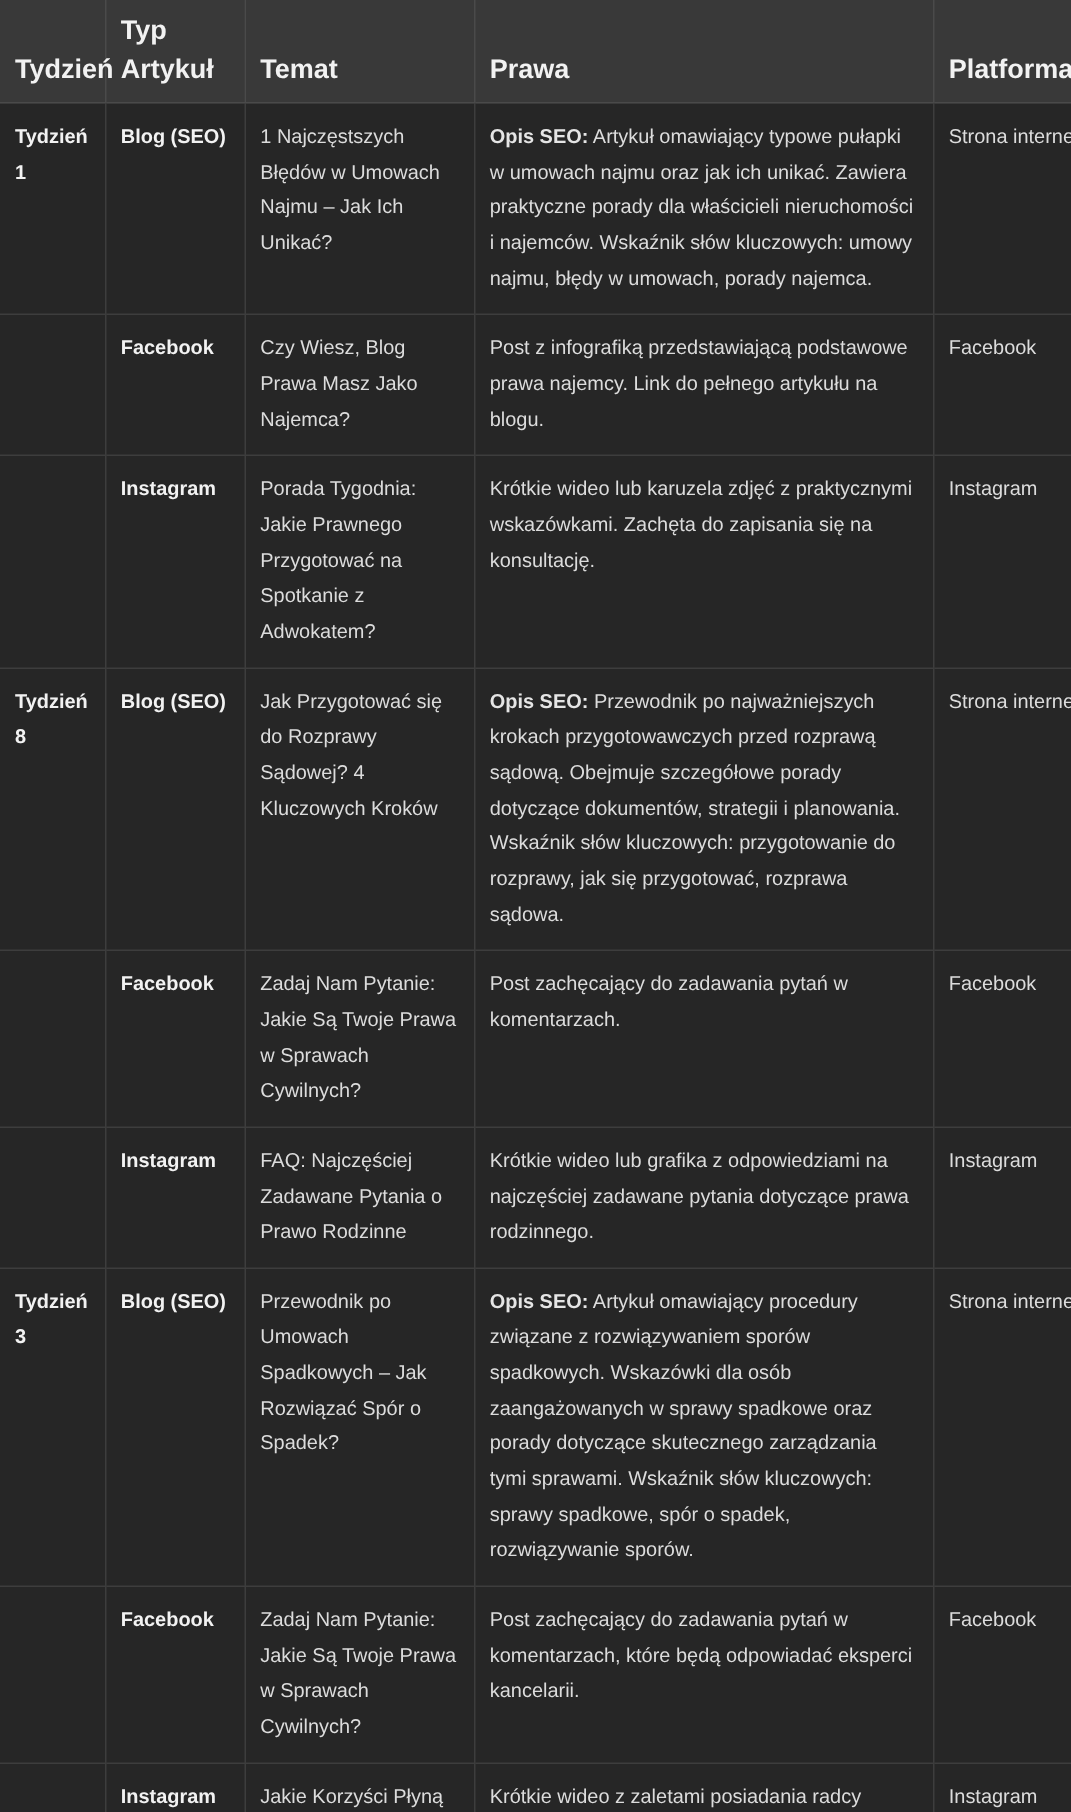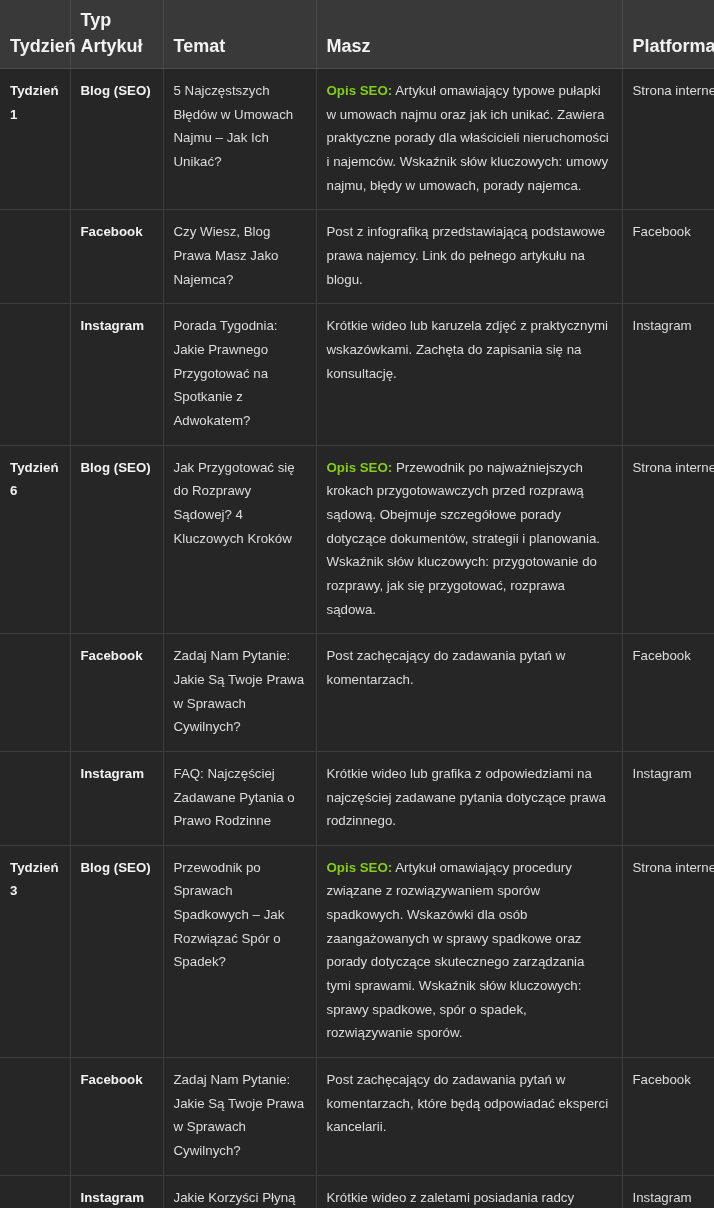--- a/index.html
+++ b/index.html
@@ -62,67 +62,67 @@
     background: #262626;
   }
   tbody td:first-child { border-left: none; }
 
   tbody td.week-cell,
   tbody td.type-cell {
     font-weight: bold;
     color: #f2f2f2;
   }
 
-  .seo-label { font-weight: bold; color: #84cc16; }
+  .seo-label { font-weight: bold; color: #e5e5e5; }
 </style>
 </head>
 <body>
 
 <div class="table-wrap">
   <table class="content-table">
     <colgroup>
       <col class="c-week">
         <col class="c-type">
         <col class="c-topic">
         <col class="c-desc">
         <col class="c-platform">
     </colgroup>
     <thead>
       <tr>
         <th>Tydzień</th>
         <th>Typ Artykuł</th>
         <th>Temat</th>
-        <th>Masz</th>
+        <th>Prawa</th>
         <th>Platforma</th>
       </tr>
     </thead>
     <tbody id="table-body">
         <tr>
           <td class="week-cell">Tydzień 1</td>
           <td class="type-cell">Blog (SEO)</td>
-          <td>5 Najczęstszych Błędów w Umowach Najmu – Jak Ich Unikać?</td>
+          <td>1 Najczęstszych Błędów w Umowach Najmu – Jak Ich Unikać?</td>
           <td><span class="seo-label">Opis SEO:</span> <span>Artykuł omawiający typowe pułapki w umowach najmu oraz jak ich unikać. Zawiera praktyczne porady dla właścicieli nieruchomości i najemców. Wskaźnik słów kluczowych: umowy najmu, błędy w umowach, porady najemca.</span></td>
           <td>Strona internetowa</td>
         </tr>
         <tr>
           <td class="week-cell"></td>
           <td class="type-cell">Facebook</td>
           <td>Czy Wiesz, Blog Prawa Masz Jako Najemca?</td>
           <td><span class="seo-label"></span> <span>Post z infografiką przedstawiającą podstawowe prawa najemcy. Link do pełnego artykułu na blogu.</span></td>
           <td>Facebook</td>
         </tr>
         <tr>
           <td class="week-cell"></td>
           <td class="type-cell">Instagram</td>
           <td>Porada Tygodnia: Jakie Prawnego Przygotować na Spotkanie z Adwokatem?</td>
           <td><span class="seo-label"></span> <span>Krótkie wideo lub karuzela zdjęć z praktycznymi wskazówkami. Zachęta do zapisania się na konsultację.</span></td>
           <td>Instagram</td>
         </tr>
         <tr>
-          <td class="week-cell">Tydzień 6</td>
+          <td class="week-cell">Tydzień 8</td>
           <td class="type-cell">Blog (SEO)</td>
           <td>Jak Przygotować się do Rozprawy Sądowej? 4 Kluczowych Kroków</td>
           <td><span class="seo-label">Opis SEO:</span> <span>Przewodnik po najważniejszych krokach przygotowawczych przed rozprawą sądową. Obejmuje szczegółowe porady dotyczące dokumentów, strategii i planowania. Wskaźnik słów kluczowych: przygotowanie do rozprawy, jak się przygotować, rozprawa sądowa.</span></td>
           <td>Strona internetowa</td>
         </tr>
         <tr>
           <td class="week-cell"></td>
           <td class="type-cell">Facebook</td>
           <td>Zadaj Nam Pytanie: Jakie Są Twoje Prawa w Sprawach Cywilnych?</td>
           <td><span class="seo-label"></span> <span>Post zachęcający do zadawania pytań w komentarzach.</span></td>
@@ -131,21 +131,21 @@
         <tr>
           <td class="week-cell"></td>
           <td class="type-cell">Instagram</td>
           <td>FAQ: Najczęściej Zadawane Pytania o Prawo Rodzinne</td>
           <td><span class="seo-label"></span> <span>Krótkie wideo lub grafika z odpowiedziami na najczęściej zadawane pytania dotyczące prawa rodzinnego.</span></td>
           <td>Instagram</td>
         </tr>
         <tr>
           <td class="week-cell">Tydzień 3</td>
           <td class="type-cell">Blog (SEO)</td>
-          <td>Przewodnik po Sprawach Spadkowych – Jak Rozwiązać Spór o Spadek?</td>
+          <td>Przewodnik po Umowach Spadkowych – Jak Rozwiązać Spór o Spadek?</td>
           <td><span class="seo-label">Opis SEO:</span> <span>Artykuł omawiający procedury związane z rozwiązywaniem sporów spadkowych. Wskazówki dla osób zaangażowanych w sprawy spadkowe oraz porady dotyczące skutecznego zarządzania tymi sprawami. Wskaźnik słów kluczowych: sprawy spadkowe, spór o spadek, rozwiązywanie sporów.</span></td>
           <td>Strona internetowa</td>
         </tr>
         <tr>
           <td class="week-cell"></td>
           <td class="type-cell">Facebook</td>
           <td>Zadaj Nam Pytanie: Jakie Są Twoje Prawa w Sprawach Cywilnych?</td>
           <td><span class="seo-label"></span> <span>Post zachęcający do zadawania pytań w komentarzach, które będą odpowiadać eksperci kancelarii.</span></td>
           <td>Facebook</td>
         </tr>

